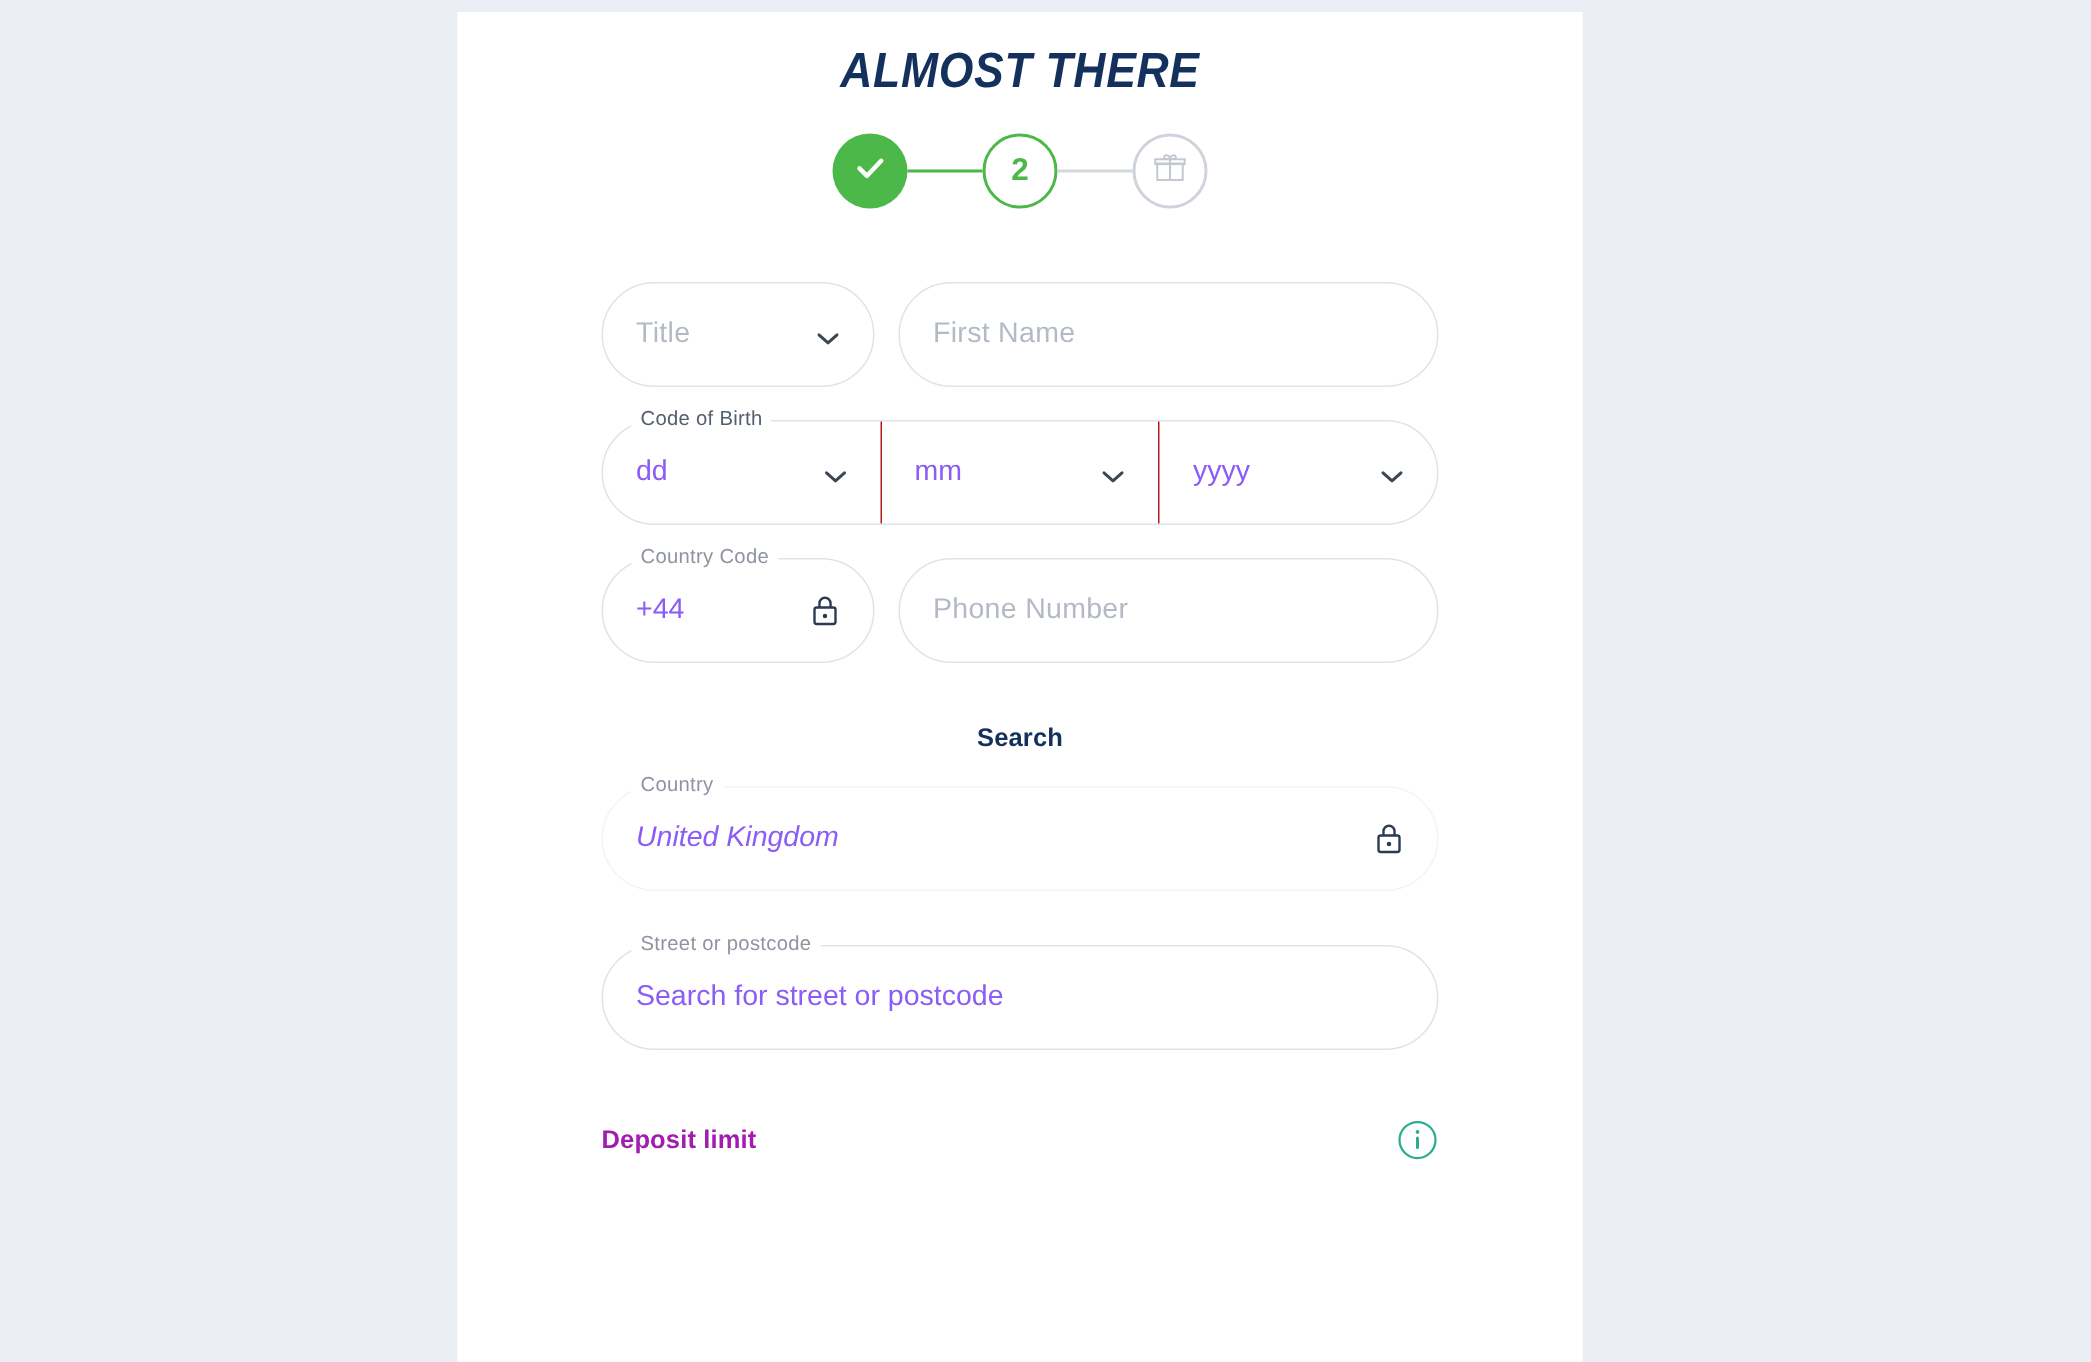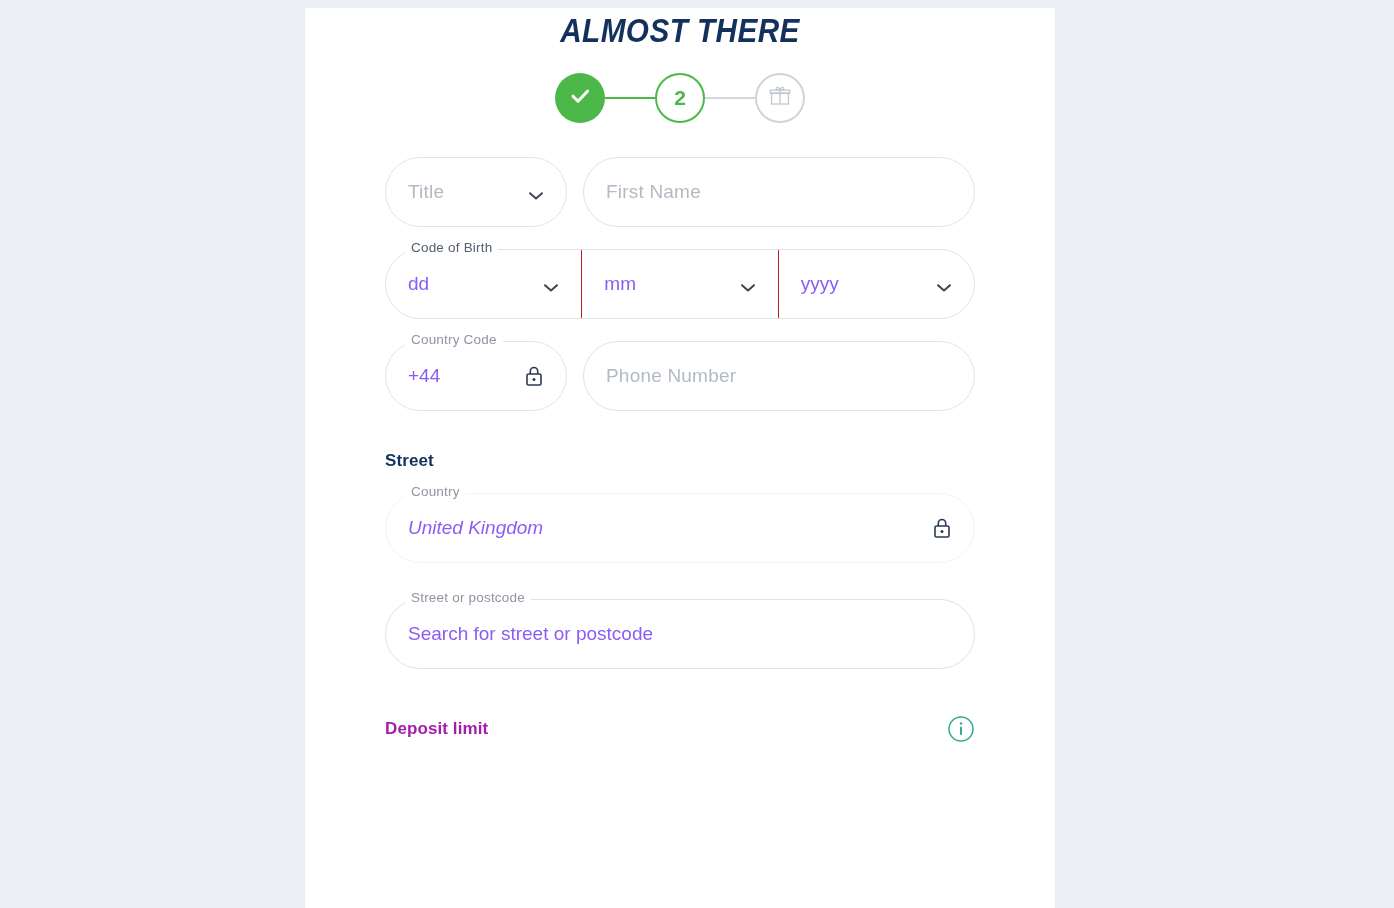--- a/index.html
+++ b/index.html
@@ -25,21 +25,21 @@
     top: 8px;
     width: 750px;
     height: 900px;
     background: #ffffff;
     overflow: hidden;
   }
 
   .card-inner {
     position: relative;
     width: 750px;
-    padding: 0;
+    padding: 16px;
   }
 
   
   .title {
     text-align: center;
     color: #13315c;
     font-family: "Liberation Sans", sans-serif;
     font-weight: bold;
     font-style: italic;
     font-size: 33px;
@@ -81,21 +81,22 @@
     height: 2px;
     width: 50px;
     flex: 0 0 auto;
   }
   .step-line.active { background: #4cb849; }
   .step-line.inactive { background: #d3d7de; }
 
   
   .form {
     padding: 0 80px;
-    margin-top: 34px;
+    margin-top: 49px;
+    text-align: center;
   }
   .row {
     display: flex;
     gap: 16px;
   }
   .row + .row,
   .row + .group,
   .group + .group,
   .group + .row {
     margin-top: 22px;
@@ -320,21 +321,21 @@
               </div>
             </div>
           </div>
 
           <div class="pill f-grow">
             <span class="ph">Phone Number</span>
           </div>
 
         </div>
 
-        <h2 class="section-head">Street</h2>
+        <h2 class="section-head">Search</h2>
 
         <div class="addr-block">
 
           <div class="group">
             <span class="legend">Country</span>
             <div class="fs faint">
               <div class="fs-seg">
                 <span class="ph">United Kingdom</span>
                 <span class="lockwrap">
                   <svg width="20" height="24" viewBox="0 0 20 24">

